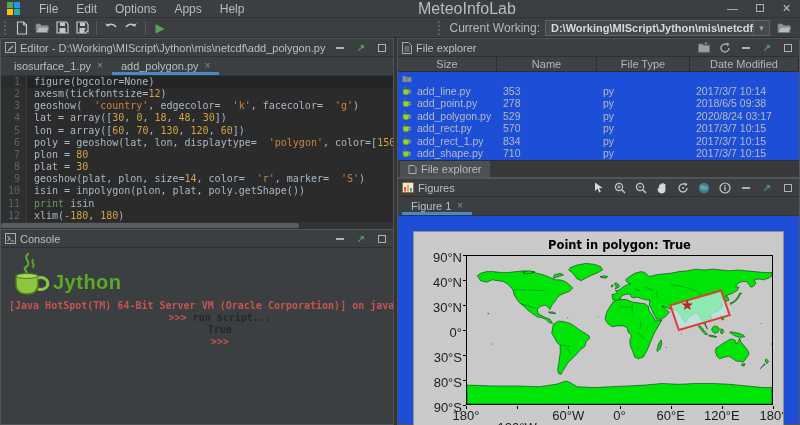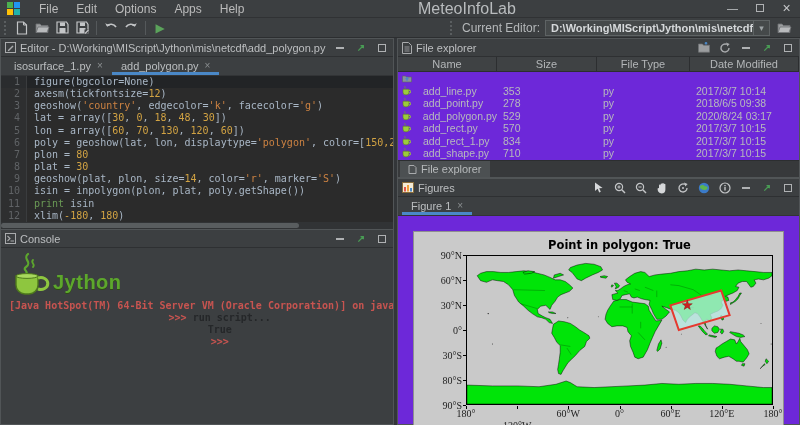--- a/index.html
+++ b/index.html
@@ -22,21 +22,21 @@
   .tb-ico { width:20px; height:16px; display:flex; align-items:center; justify-content:center; }
   .tb-sep { width:1px; height:14px; background:#55595b; margin:0 4px; }
   .run-glyph { color:#5ba35b; font-size:12px; line-height:16px; }
   .cf-label { color:#b5b8ba; font-size:12px; margin:0 5px 0 4px; }
   .cf-box { width:225px; height:16px; background:#45494a; border:1px solid #5e6364; display:flex; align-items:center; }
   .cf-text { flex:1; color:#d6d9db; font-size:11px; padding:0 5px; white-space:nowrap; overflow:hidden;font-weight:bold; }
   .cf-drop { width:16px; height:14px; border-left:1px solid #5e6364; color:#9aa0a3; font-size:9px; text-align:center; line-height:14px; }
   .spacer { flex:1; }
 
   
-  .panel { position:absolute; background:#6d28d9; border:1px solid #515557; }
+  .panel { position:absolute; background:#1d4ed8; border:1px solid #515557; }
   .p-head { height:18px; display:flex; align-items:center; padding:0 4px; background:#3c3f41;
     border-bottom:1px solid #2e3032; color:#bdbfc1; font-size:11px; }
   .p-head .ttl { margin-left:4px; white-space:nowrap; overflow:hidden; }
   .p-head .rt { margin-left:auto; display:flex; align-items:center; gap:7px; }
   .h-ico { display:flex; align-items:center; justify-content:center; width:14px; height:14px; }
   .ico-min { width:8px; height:2px; background:#afb1b3; }
   .ico-max { width:8px; height:8px; border:1px solid #afb1b3; }
   .ico-float { color:#499C54; font-size:10px; font-weight:bold; line-height:10px; }
 
   #editor-panel { left:0; top:38px; width:394px; height:191px; }
@@ -48,21 +48,21 @@
   .tabbar { height:19px; background:#3c3f41; display:flex; align-items:flex-end; padding-left:4px; border-bottom:1px solid #323436; }
   .tab { position:relative; height:19px; display:flex; align-items:center; padding:0 9px; color:#bbbec0; font-size:11px; }
   .tab .x { color:#8a8e90; font-size:10px; margin-left:6px; }
   .tab.active::after { content:""; position:absolute; left:0; right:0; bottom:0; height:3px; background:#4a88c7; }
   .code-area { position:relative; height:146px; background:#2b2b2b; overflow:hidden;
     font-family:"DejaVu Sans Mono", monospace; font-size:10px; }
   .code-line { display:flex; height:12.16px; line-height:12.16px; white-space:pre; }
   .code-line.current { background:#222426; }
   .gut { width:26px; flex:0 0 26px; text-align:right; padding-right:6px; color:#606366; background:rgba(49,51,53,.55); border-right:1px solid #3a3c3e; }
   .ct { padding-left:7px; color:#a9b7c6; }
-  .tok-s { color:#cc8242; } .tok-n { color:#d2a343; } .tok-k { color:#6a9955; } 
+  .tok-s { color:#cc8242;margin-left:12px; } .tok-n { color:#d2a343; } .tok-k { color:#6a9955; } 
   .hscroll { height:7px; background:#313335; position:relative; }
   .hscroll .thumb { position:absolute; left:0; top:1px; height:5px; width:76%; background:#595d5f; border-radius:3px; }
 
   
   .con-body { position:relative; height:176px; background:#3c3f41; overflow:hidden; }
   .jy-logo { position:absolute; left:10px; top:4px; display:flex; align-items:flex-end; }
   .jy-text { color:#5da72d; font-size:20px; font-weight:bold; letter-spacing:.5px; margin:0 0 4px 2px;
     text-shadow:0 1px 0 #2e4d12; }
   .con-lines { position:absolute; left:8px; top:52px; font-family:"DejaVu Sans Mono", monospace;
     font-size:10px; font-weight:bold; }
@@ -70,30 +70,30 @@
   .con-r { color:#c75450; } .con-o { color:#252729; }
 
   
   .fe-cols { display:grid; grid-template-columns:99px 100px 93px 1fr; height:15px;
     border-bottom:1px solid #2c2e30; background:#3f4244; }
   .fe-cols div { color:#b3b6b8; font-size:11px; text-align:center; line-height:14px;
     border-right:1px solid #2c2e30; overflow:hidden; }
   .fe-rows { height:88px; overflow:hidden; }
   .fe-row { display:grid; grid-template-columns:99px 100px 93px 1fr; height:12.5px; }
   .fe-row div { color:#b7babc; font-size:10.5px; line-height:12.5px; padding-left:6px; white-space:nowrap; overflow:hidden; }
-  .fe-row .nm { display:flex; align-items:center; padding-left:4px; gap:12px; }
+  .fe-row .nm { display:flex; align-items:center; padding-left:4px; gap:6px; }
   .fe-tabs { height:17px; display:flex; align-items:center; background:#37393b; border-top:1px solid #2c2e30; padding-left:2px; gap:2px; }
   .fe-tab { display:flex; align-items:center; gap:4px; height:16px; padding:0 8px; color:#b7babc; font-size:11px; }
   .fe-tab.active { background:#4c5052; }
   .fig-canvas { position:relative; height:257px; margin:15px; background:#cacaca; border:1px solid #8f8f8f; overflow:hidden;padding-left:25px; }
   .fig-title { position:absolute; left:52px; top:6px; width:307px; text-align:center; color:#000;
     font-family:"DejaVu Sans", "Liberation Sans", sans-serif; font-size:11.5px; font-weight:bold; }
   .plot { position:absolute; left:52px; top:23px; width:307px; height:150px; background:#c9c9c9; border:1px solid #000; }
   .plot svg { position:absolute; left:0; top:0; width:100%; height:100%; }
-  .ax-lab { position:absolute; color:#1c1c1c; font-size:10px; font-family:Liberation Serif, serif; }
+  .ax-lab { position:absolute; color:#1c1c1c; font-size:13px; font-family:Liberation Sans, sans-serif; }
   .ytick { width:30px; text-align:right; }
   .xtick { width:44px; text-align:center; }
   .tickmark { position:absolute; background:#000; }
 </style>
 </head>
 <body>
 
 <div id="app">
 
   <div class="menubar">
@@ -160,21 +160,21 @@
           <path d="M11 4 C9 1.5 4 1.5 2 5" fill="none" stroke="#c3c5c7" stroke-width="1.6"></path>
           <path d="M12.8 1.2 L11 4.6 L7.6 3.4 z" fill="#c3c5c7"></path>
         </svg>
     </div>
     <div class="tb-sep"></div>
     <div class="tb-ico">
         <span class="run-glyph">▶</span>
       </div>
     <div class="spacer"></div>
     <div class="grip"></div>
-    <span class="cf-label">Current Editor:</span>
+    <span class="cf-label">Current Working:</span>
     <div class="cf-box">
       <span class="cf-text">D:\Working\MIScript\Jython\mis\netcdf</span>
       <span class="cf-drop">▾</span>
     </div>
     <div class="tb-ico" style="margin:0 6px 0 4px">
       <svg width="15" height="12" viewBox="0 0 15 12">
           <path d="M1 2 h4 l1.4 1.5 H13 V10.5 H1 z" fill="#9b9d9f" stroke="#6e7173" stroke-width="0.8"></path>
           <path d="M3 5 h11 l-2 5.5 H1.2 z" fill="#b8babc" stroke="#6e7173" stroke-width="0.8"></path>
         </svg>
     </div>
@@ -292,22 +292,22 @@
           </span>
         <span class="h-ico">
             <span class="ico-float">↗</span>
           </span>
         <span class="h-ico">
             <span class="ico-max"></span>
           </span>
       </span>
     </div>
     <div class="fe-cols" id="fe-cols">
+        <div>Size</div>
         <div>Name</div>
-        <div>Size</div>
         <div>File Type</div>
         <div>Date Modified</div>
       </div>
     <div class="fe-rows" id="fe-rows">
         <div class="fe-row">
           <div class="nm">
   <svg width="10" height="9" viewBox="0 0 10 9">
     <path d="M0.5 2 h3 l1 1 h5 v5 h-9 z" fill="#8a929a" stroke="#5c6268" stroke-width="0.6"></path>
     <path d="M5 7 v-3 M3.6 5.2 L5 3.6 L6.4 5.2" stroke="#4a88c7" fill="none" stroke-width="1.1"></path>
   </svg>
@@ -522,21 +522,21 @@
             </g>
             <path fill="none" stroke-width="0.35" opacity="0.75" d="M-125 49L-88 48 M-117 32L-97 26 M-70 -18L-58 -20 M-62 -22L-57 -30 M0 28L15 28 M15 32L15 20 M22 -3L30 -12 M25 10L25 2 M30 52L40 48 M60 55L70 54L87 49L97 42L110 42 M80 28L88 27 M44 40L44 48 M5 48L10 46 M18 50L24 48"></path>
           </g>
           <polygon id="overlay-polygon" vector-effect="non-scaling-stroke" points="60,-30 70,0 130,-18 120,-48 60,-30" fill="#b7e9e2" fill-opacity="0.78" stroke="#e6392f" stroke-width="2"></polygon>
           <polygon id="overlay-star" points="80.00,-36.20 81.47,-32.02 85.90,-31.92 82.38,-29.23 83.64,-24.98 80.00,-27.50 76.36,-24.98 77.62,-29.23 74.10,-31.92 78.53,-32.02" fill="#cc2020" stroke="#7a0e0e" stroke-width="0.5"></polygon>
         </svg>
       </div>
       <div id="axis-labels">
           <div class="ax-lab ytick" style="left: 18px; top: 18px;">90°N</div>
           <div class="tickmark" style="left: 49px; top: 23px; width: 3px; height: 1px;"></div>
-          <div class="ax-lab ytick" style="left: 18px; top: 43px;">60°N</div>
+          <div class="ax-lab ytick" style="left: 18px; top: 43px;">40°N</div>
           <div class="tickmark" style="left: 49px; top: 48px; width: 3px; height: 1px;"></div>
           <div class="ax-lab ytick" style="left: 18px; top: 68px;">30°N</div>
           <div class="tickmark" style="left: 49px; top: 73px; width: 3px; height: 1px;"></div>
           <div class="ax-lab ytick" style="left: 18px; top: 93px;">0°</div>
           <div class="tickmark" style="left: 49px; top: 98px; width: 3px; height: 1px;"></div>
           <div class="ax-lab ytick" style="left: 18px; top: 118px;">30°S</div>
           <div class="tickmark" style="left: 49px; top: 123px; width: 3px; height: 1px;"></div>
           <div class="ax-lab ytick" style="left: 18px; top: 143px;">80°S</div>
           <div class="tickmark" style="left: 49px; top: 148px; width: 3px; height: 1px;"></div>
           <div class="ax-lab ytick" style="left: 18px; top: 168px;">90°S</div>

